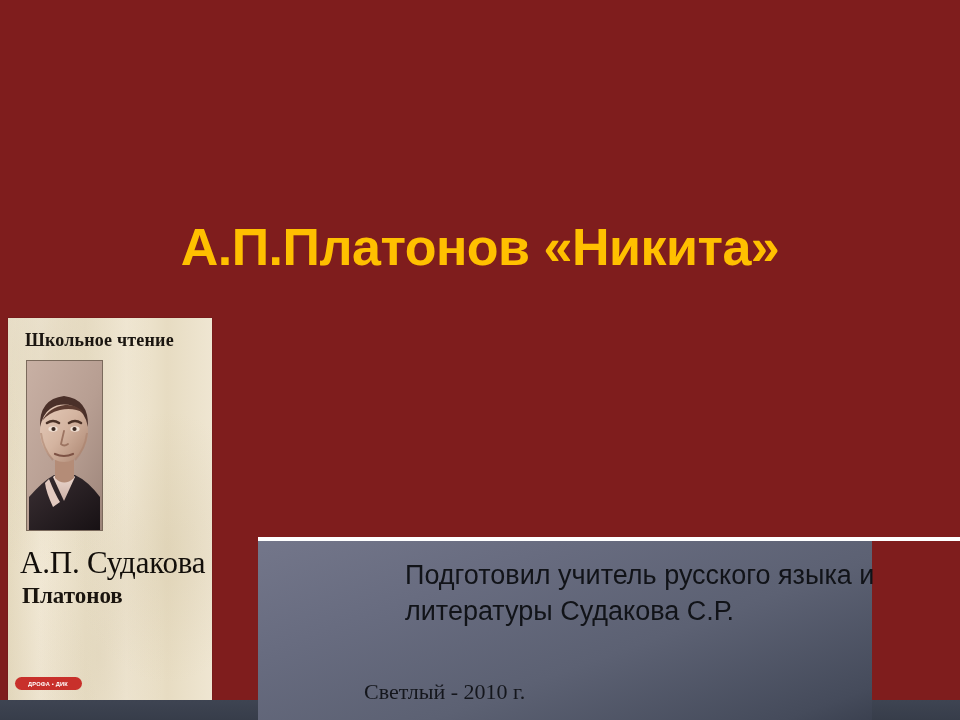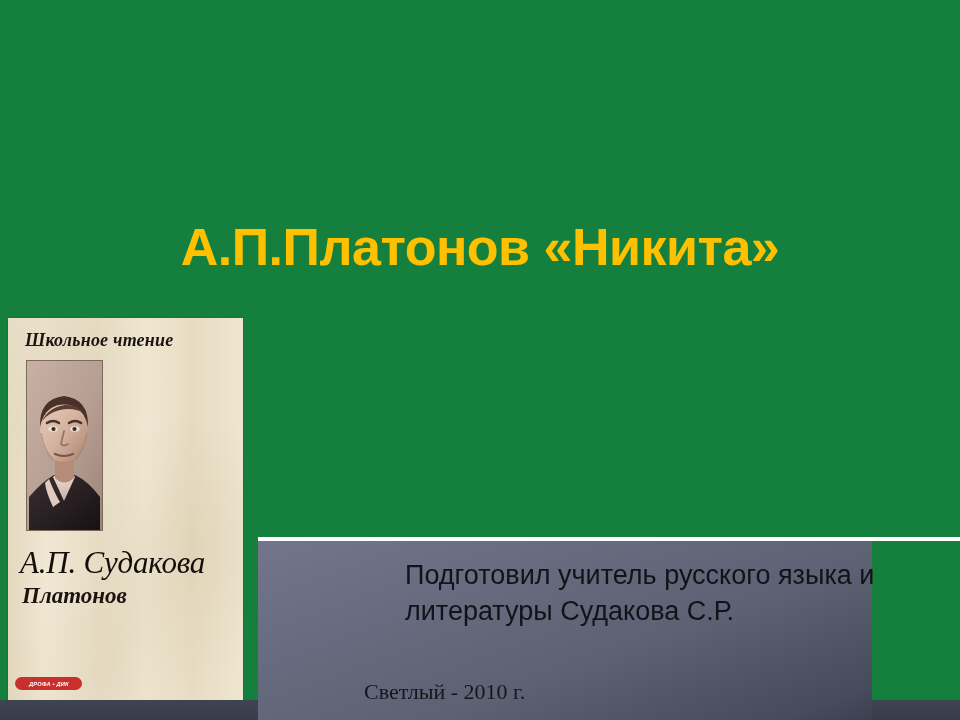--- a/index.html
+++ b/index.html
@@ -5,21 +5,21 @@
   html, body {
     margin: 0;
     padding: 0;
     background: #000;
   }
   .slide {
     position: relative;
     width: 960px;
     height: 720px;
     overflow: hidden;
-    background: #15803d;
+    background: #7f1d1d;
     font-family: "Liberation Sans", sans-serif;
   }
 
   
   .title {
     position: absolute;
     left: 0;
     top: 216px;
     width: 960px;
     text-align: center;
@@ -80,28 +80,27 @@
     width: 960px;
     height: 20px;
     background: linear-gradient(180deg, #3e4452 0%, #373d4a 100%);
   }
 
   
   .book {
     position: absolute;
     left: 8px;
     top: 318px;
-    width: 235px;
+    width: 204px;
     height: 382px;
     background:
       linear-gradient(105deg, rgba(255,255,255,0.22) 0%, rgba(255,255,255,0) 22%),
       linear-gradient(90deg, #e9dec4 0%, #f3ead7 16%, #ece2cb 38%, #f2e9d6 58%, #e7dcc2 78%, #efe6d2 100%);
     box-shadow: 0 0 1px rgba(0,0,0,0.4);
     overflow: hidden;
-    font-style: italic;
   }
   .book::after {
     
     content: "";
     position: absolute;
     inset: 0;
     background:
       radial-gradient(ellipse at 20% 12%, rgba(200,185,150,0.30) 0%, rgba(200,185,150,0) 45%),
       radial-gradient(ellipse at 78% 60%, rgba(205,190,155,0.26) 0%, rgba(205,190,155,0) 42%),
       radial-gradient(ellipse at 45% 88%, rgba(195,180,145,0.24) 0%, rgba(195,180,145,0) 40%),

